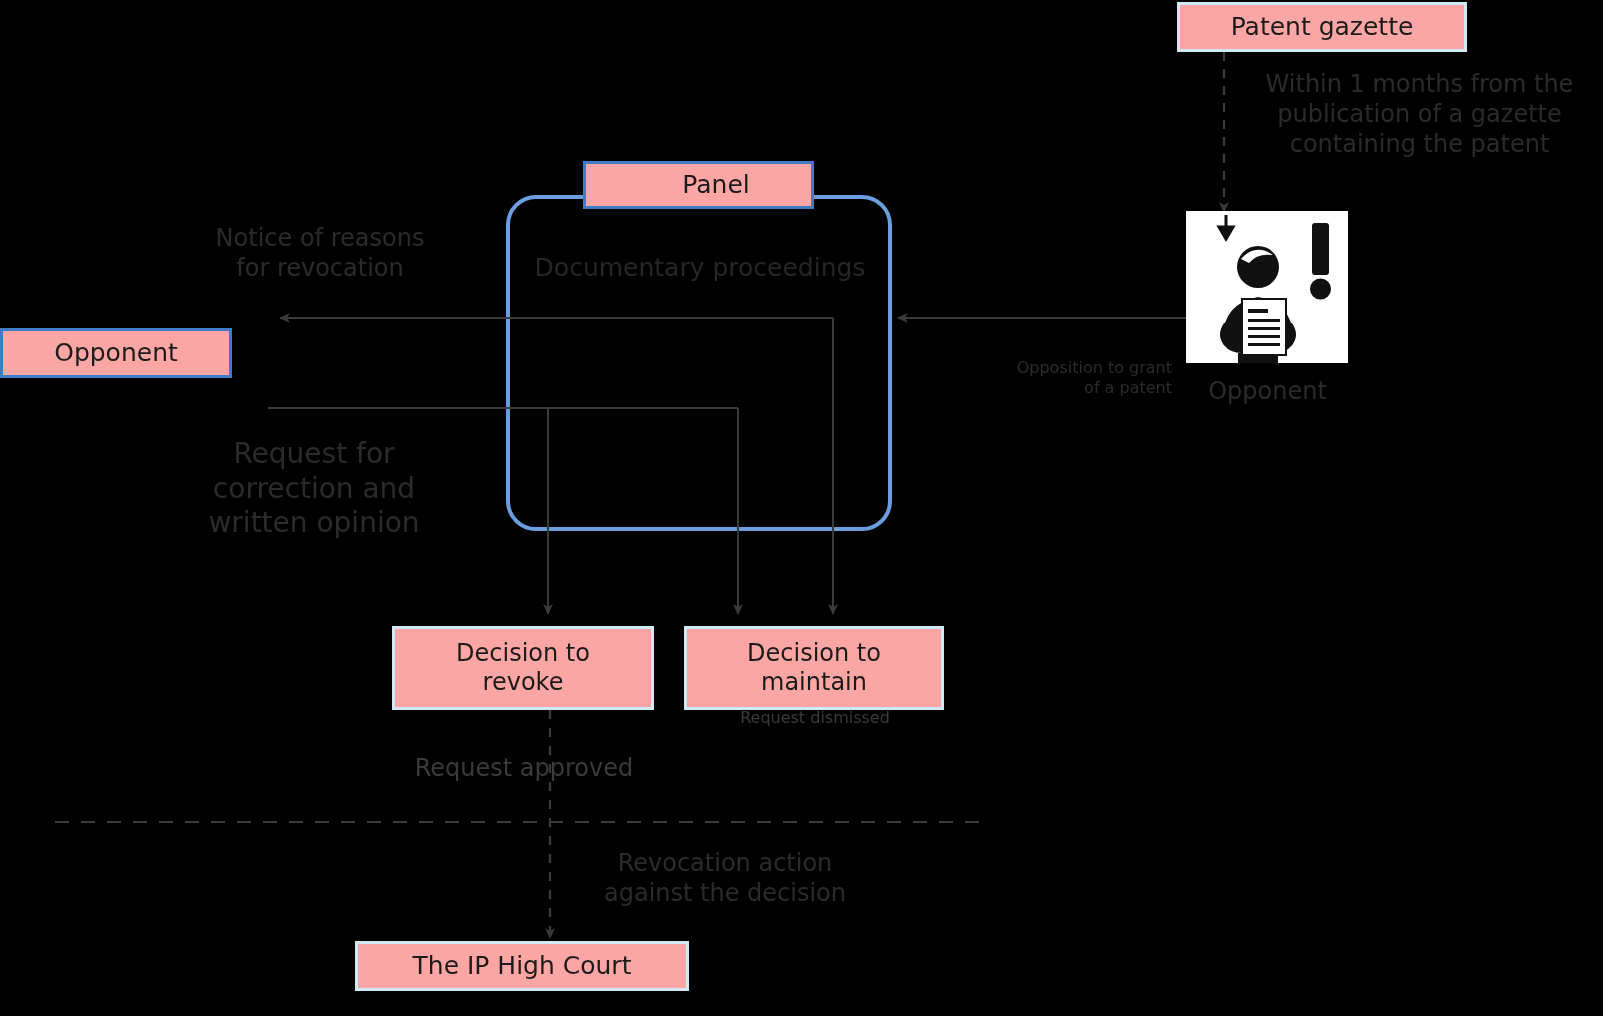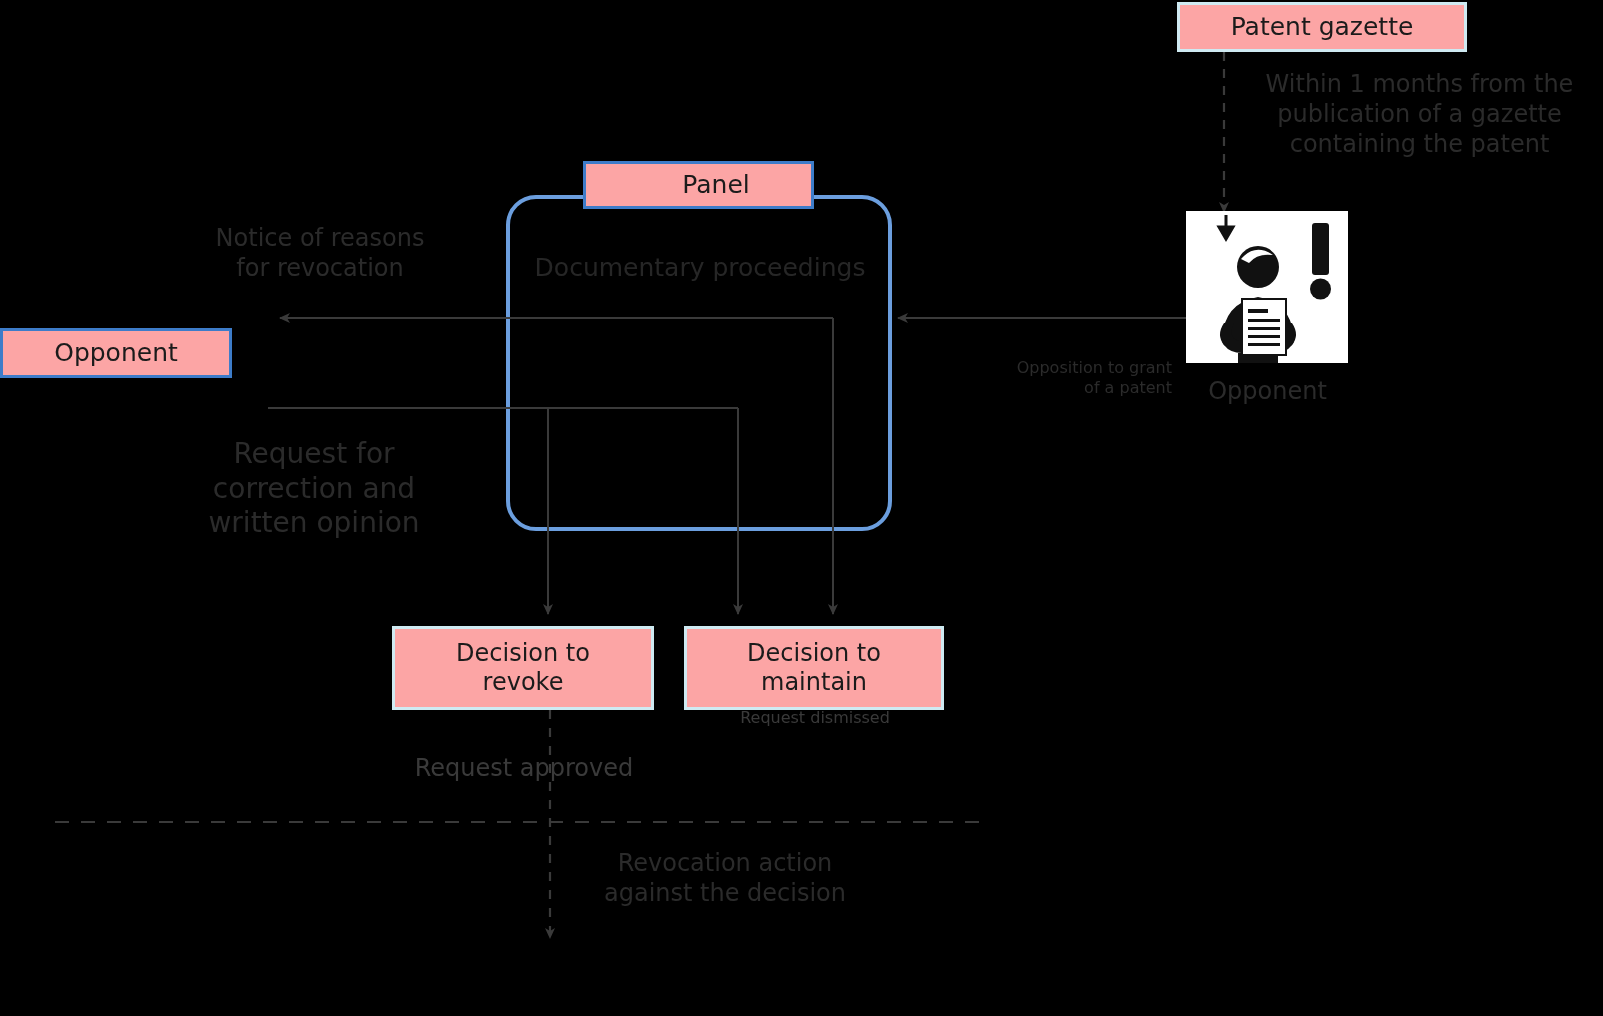--- a/index.html
+++ b/index.html
@@ -102,20 +102,23 @@
   <div class="node cyan" id="n-revoke">
     <span style="white-space:pre-line">Decision to
 revoke</span>
   </div>
 
   <div class="node cyan" id="n-maintain">
     <span style="white-space:pre-line">Decision to
 maintain</span>
   </div>
 
+  <div class="node cyan" id="n-court">
+    <span>The IP High Court</span>
+  </div>
 
   <div id="icon-opponent">
     <svg viewBox="0 0 162 152" xmlns="http://www.w3.org/2000/svg">
 
       <path d="M40,4 L40,22 M33,16 L40,28 L47,16 Z" stroke="#111" stroke-width="3" fill="#111"></path>
 
       <rect x="126" y="12" width="17" height="52" rx="3" fill="#111"></rect>
       <circle cx="134.5" cy="78" r="10.5" fill="#111"></circle>
 
       <circle cx="72" cy="56" r="21" fill="#111"></circle>

